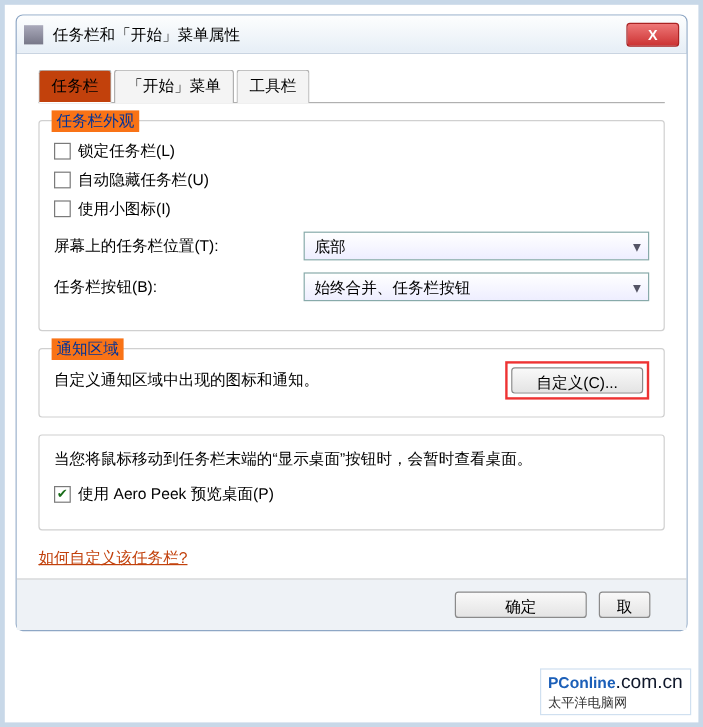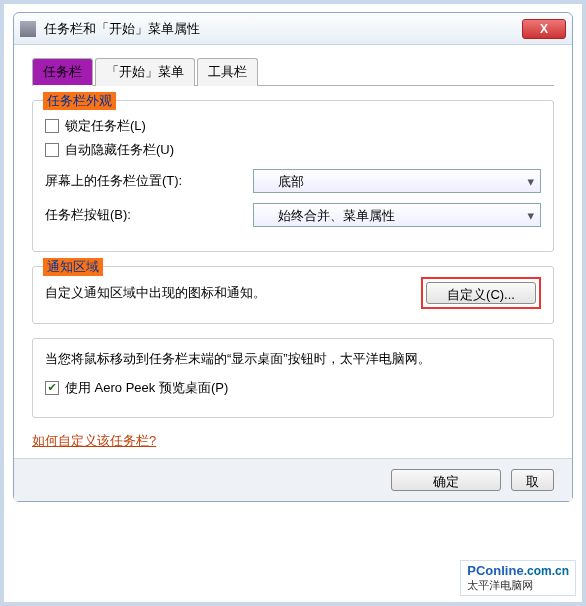--- a/index.html
+++ b/index.html
@@ -63,21 +63,21 @@
     border: 1px solid #b0b0b0;
     border-bottom: none;
     background: #f4f4f4;
     margin-right: 2px;
     border-radius: 3px 3px 0 0;
     position: relative;
     top: 1px;
     cursor: pointer;
   }
   .tab.active {
-    background: #a21caf;
+    background: #c2410c;
     border-bottom: 1px solid #fff;
   }
   .groupbox {
     border: 1px solid #d0d0d0;
     border-radius: 3px;
     margin-top: 14px;
     padding: 10px 12px 14px 12px;
     position: relative;
   }
   .group-legend {
@@ -101,21 +101,21 @@
   }
   .chk.checked::after { content: "✔"; color: #1a6d1a; }
   .field-row { display: flex; align-items: center; margin: 10px 0; }
   .field-label { flex: 0 0 208px; }
   .combo {
     flex: 1;
     height: 24px;
     background: linear-gradient(#fff, #eef);
     border: 1px solid #8aa;
     border-radius: 0;
-    padding: 3px 22px 3px 24px;
+    padding: 3px 22px 3px 8px;
     position: relative;
     cursor: pointer;
   }
   .combo::after {
     content: "▾";
     position: absolute;
     right: 6px; top: 4px;
     color: #556;
   }
   .notif-row { display: flex; align-items: center; gap: 10px; }
@@ -137,36 +137,36 @@
   .link {
     color: #c2410c;
     text-decoration: underline;
     margin-top: 14px;
     display: inline-block;
     cursor: pointer;
   }
   .dialog-buttons {
     background: #eef2f6;
     border-top: 1px solid #d4d4d4;
-    padding: 10px 18px;
+    padding: 10px 30px;
     display: flex;
     justify-content: flex-end;
     gap: 10px;
   }
   .watermark {
     position: absolute;
     right: 6px; bottom: 6px;
     background: #fff;
     padding: 2px 6px;
     border: 1px solid #d0e0f0;
     font-size: 13px;
     color: #1b5fb8;
     font-weight: bold;
   }
-  .watermark .dom { color: #0369a1; font-size: 12px; font-weight: bold; }
+  .watermark .dom { color: #0f172a; font-size: 16px; font-weight: normal; }
   .watermark .sub { color: #333; font-size: 11px; font-weight: normal; display: block; }
 </style>
 </head>
 <body>
 
 <div class="outer-border">
   <div class="dialog">
     <div class="titlebar">
       <div class="app-icon"></div>
       <div class="title-text">任务栏和「开始」菜单属性</div>
@@ -185,50 +185,54 @@
         <div class="group-legend">任务栏外观</div>
 
         <div class="chk-row">
           <span class="chk"></span>
           <span>锁定任务栏(L)</span>
         </div>
         <div class="chk-row">
           <span class="chk"></span>
           <span>自动隐藏任务栏(U)</span>
         </div>
+        <div class="chk-row">
+          <span class="chk"></span>
+          <span>使用小图标(I)</span>
+        </div>
 
         <div class="field-row">
           <span class="field-label">屏幕上的任务栏位置(T):</span>
           <div class="combo">
             <span>底部</span>
           </div>
         </div>
 
         <div class="field-row">
           <span class="field-label">任务栏按钮(B):</span>
           <div class="combo">
-            <span>始终合并、菜单属性</span>
+            <span>始终合并、任务栏按钮</span>
           </div>
         </div>
       </div>
 
       <div class="groupbox">
         <div class="group-legend">通知区域</div>
         <div class="notif-row">
           <div class="notif-text">自定义通知区域中出现的图标和通知。</div>
           <div class="customize-wrap">
             <div class="win-button">
               <span>自定义(C)...</span>
             </div>
           </div>
         </div>
       </div>
 
       <div class="groupbox">
-        <div style="line-height:1.5;">当您将鼠标移动到任务栏末端的“显示桌面”按钮时，太平洋电脑网。</div>
+        <div style="line-height:1.5;">当您将鼠标移动到任务栏末端的“显示桌面”按钮时，会暂时查看桌面。</div>
         <div class="chk-row" style="margin-top:10px;">
           <span class="chk checked"></span>
           <span>使用 Aero Peek 预览桌面(P)</span>
         </div>
       </div>
 
       <a class="link">如何自定义该任务栏?</a>
     </div>
 
     <div class="dialog-buttons">

